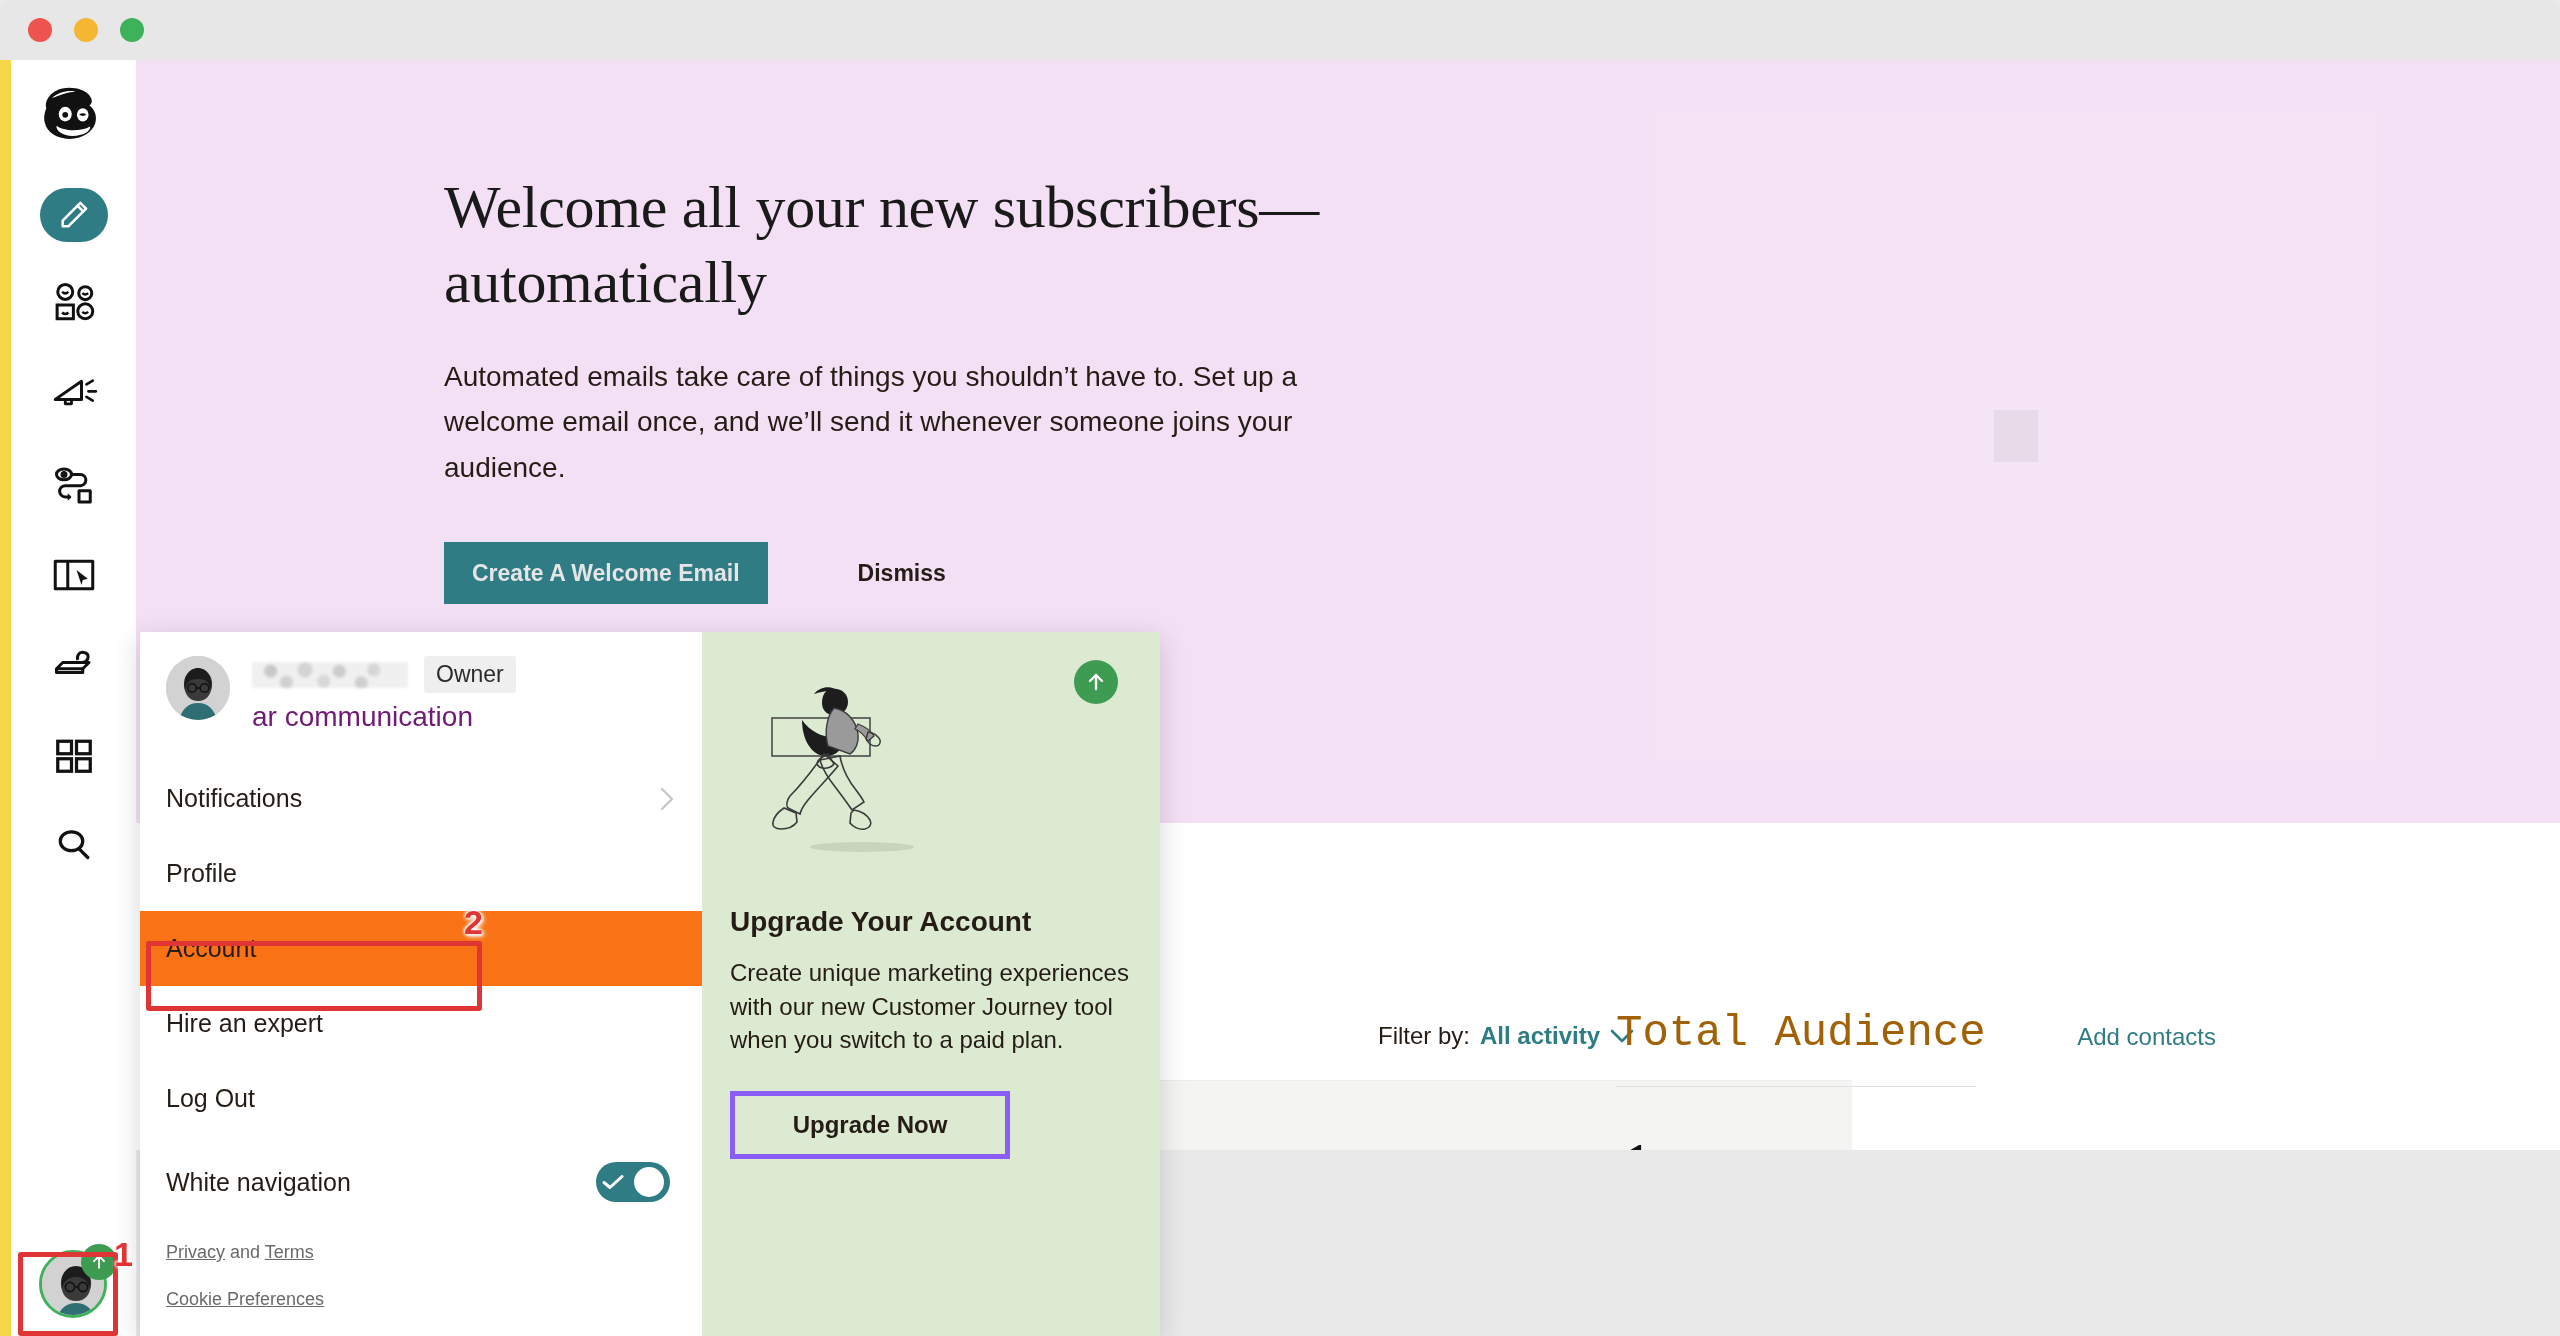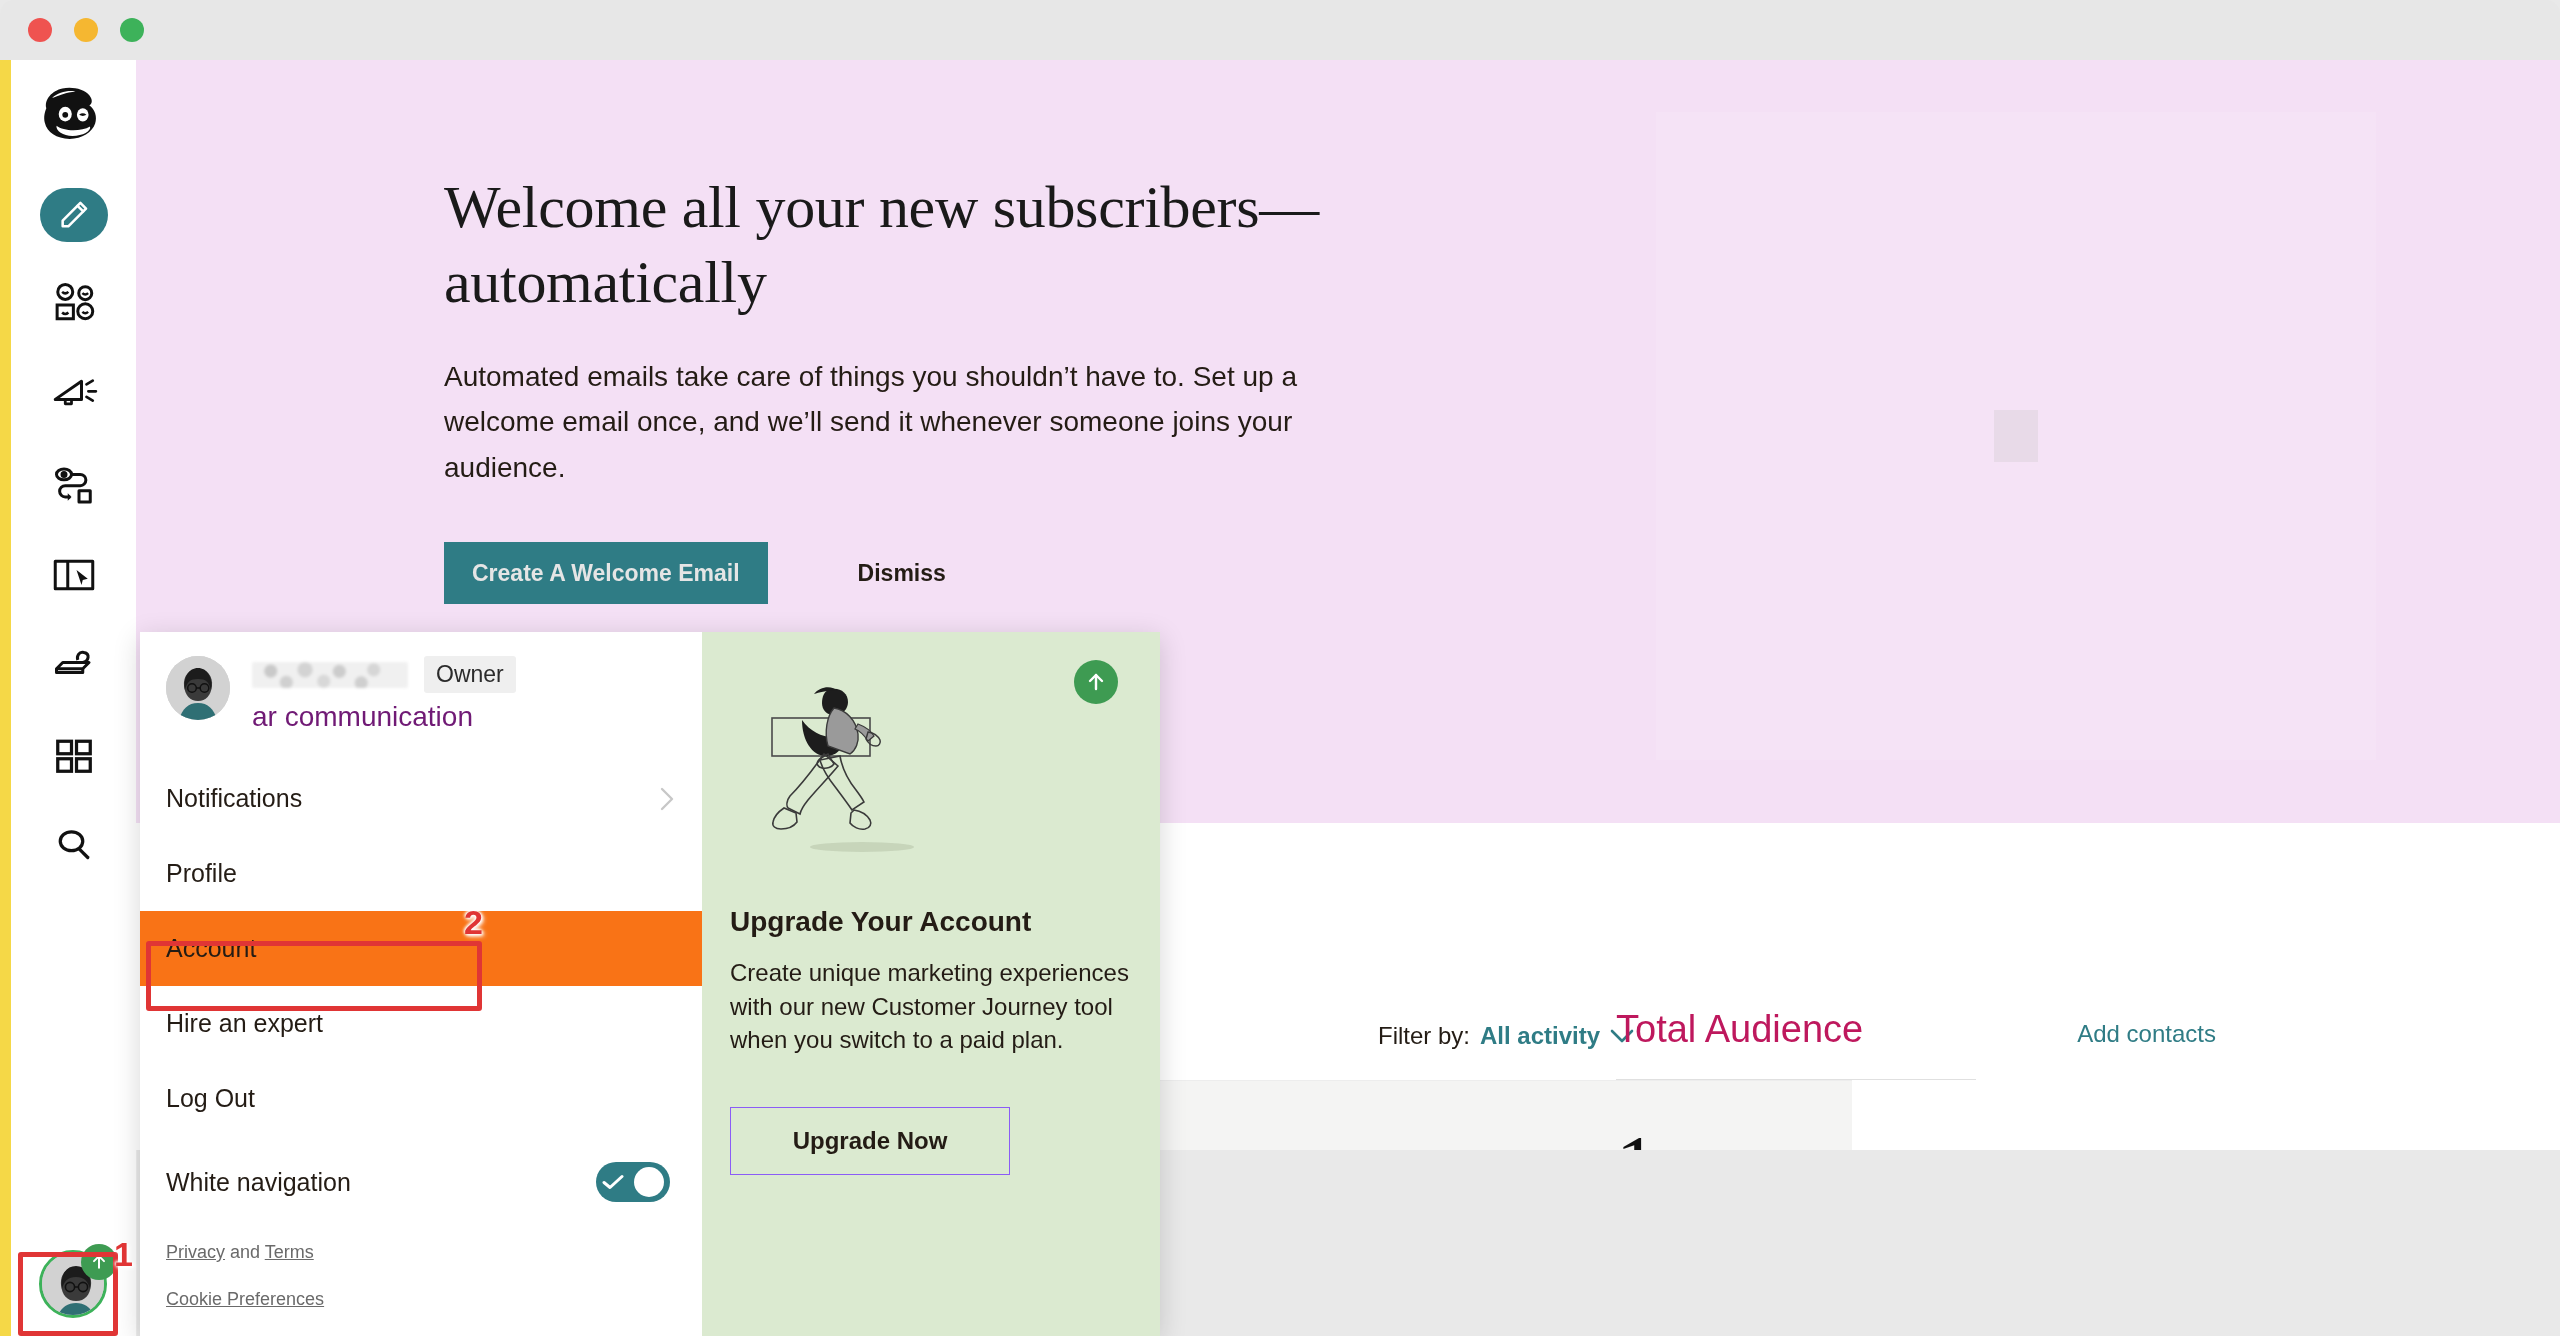--- a/index.html
+++ b/index.html
@@ -132,21 +132,21 @@
   }
   .filter-row {
     position: absolute; left: 1242px; top: 199px;
     font-size: 24px; color: #241c15; display: flex; align-items: center; gap: 10px;
   }
   .filter-row .link { color: #2f7c85; font-weight: bold; }
   .chev-down { width: 24px; height: 14px; }
 
   .audience-col { position: absolute; left: 1480px; top: 185px; width: 600px; }
   .audience-head { display: flex; align-items: baseline; justify-content: space-between; }
-  .audience-title { font-family: Liberation Sans, sans-serif; font-size: 38px; color: #be185d; }
+  .audience-title { font-family: Liberation Mono, monospace; font-size: 44px; color: #a16207; }
   .audience-link { color: #2f7c85; font-size: 24px; cursor: pointer; }
   .audience-rule { margin-top: 28px; height: 1px; background: #e0e0e0; width: 360px; }
   .audience-num { margin-top: 48px; font-family: "Liberation Serif", serif; font-size: 82px; line-height: .9; color: #111; }
   .audience-note { margin-top: 18px; font-size: 24px; color: #241c15; font-weight: bold; }
 
   
   .bg-card {
     position: absolute; left: 736px; top: 257px; width: 980px; height: 256px;
     background: #f4f4f3; border-top: 1px solid #ededed;
   }
@@ -225,22 +225,22 @@
   .up-badge {
     position: absolute; right: 42px; top: 28px;
     width: 44px; height: 44px; border-radius: 50%; background: #3e9b52;
     display: flex; align-items: center; justify-content: center;
   }
   .up-badge svg { width: 24px; height: 24px; }
   .up-art { width: 210px; height: 176px; margin: 24px 0 0 32px; }
   .up-title { margin-top: 42px; font-size: 28px; font-weight: bold; color: #241c15; }
   .up-body { margin-top: 18px; font-size: 24px; line-height: 1.4; color: #241c15; }
   .up-btn {
-    margin-top: 50px; width: 280px; height: 68px;
-    border: 1px solid #8b5cf6; background: transparent; color: #241c15;
+    margin-top: 34px; width: 280px; height: 68px;
+    border: 5px solid #8b5cf6; background: transparent; color: #241c15;
     font-size: 24px; font-weight: bold; cursor: pointer;
     display: flex; align-items: center; justify-content: center;
   }
 </style>
 </head>
 <body>
 
 <div id="app">
 
   <div class="titlebar">

